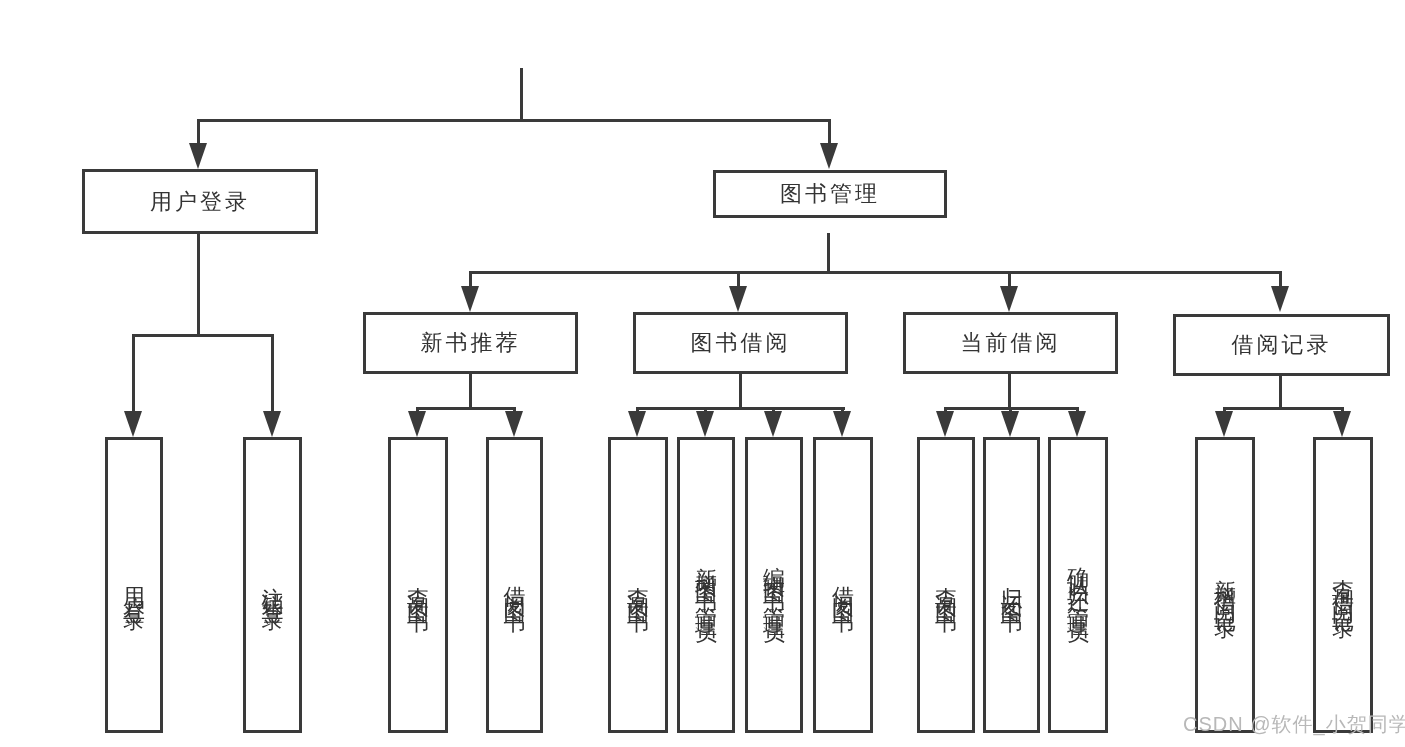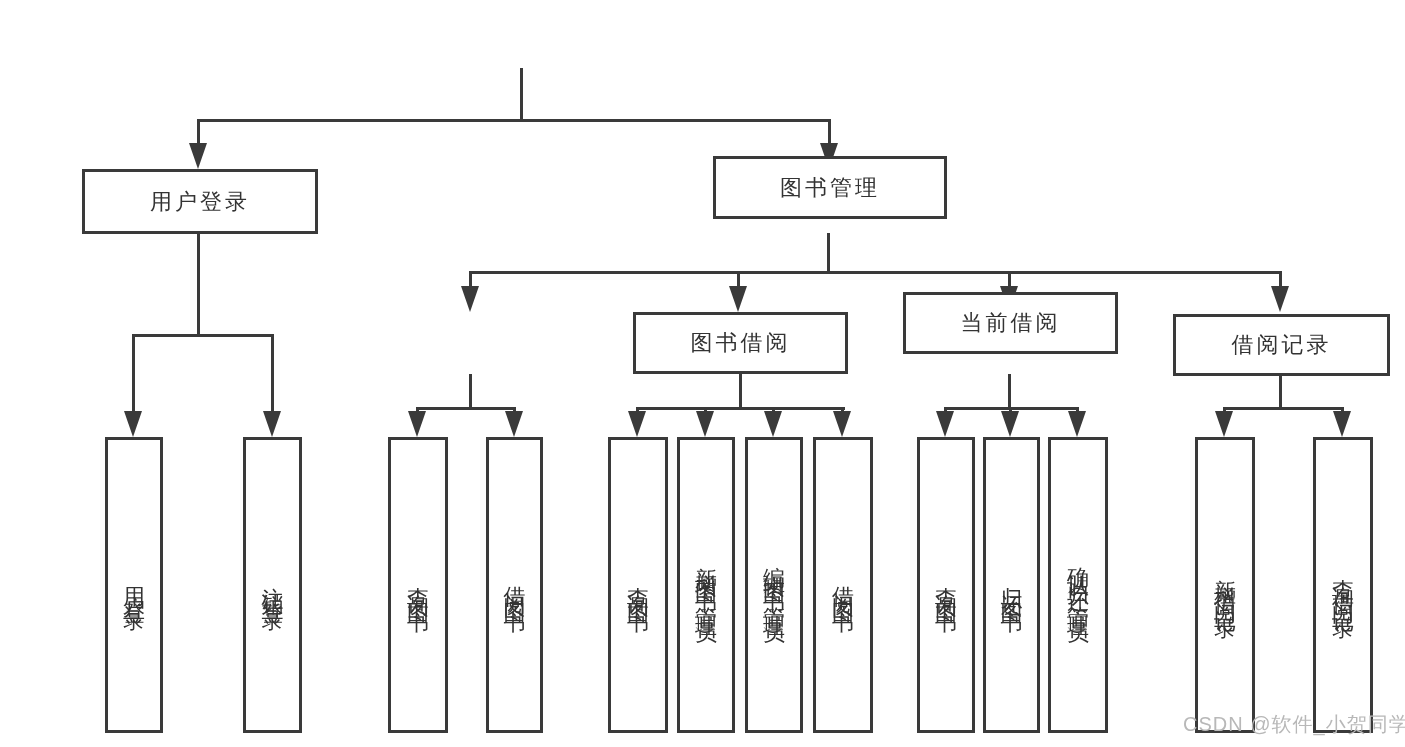--- a/index.html
+++ b/index.html
@@ -123,26 +123,27 @@
   <div class="vline" style="left:1279px;top:376px;height:34px"></div>
   <div class="hline" style="left:1223px;top:407px;width:120px"></div>
   <div class="vline" style="left:1223px;top:407px;height:10px"></div>
   <div class="arrowhead" style="left:1215px;top:411px"></div>
   <div class="vline" style="left:1341px;top:407px;height:10px"></div>
   <div class="arrowhead" style="left:1333px;top:411px"></div>
 
 
   <div class="box hbox" style="left:82px;top:169px;width:236px;height:65px">用户登录</div>
 
-  <div class="box hbox" style="left:713px;top:156px;width:234px;height:63px">图书管理</div>
+  <div class="box hbox" style="left:713px;top:170px;width:234px;height:48px">图书管理</div>
 
+  <div class="box hbox" style="left:363px;top:312px;width:215px;height:62px">新书推荐</div>
 
   <div class="box hbox" style="left:633px;top:312px;width:215px;height:62px">图书借阅</div>
 
-  <div class="box hbox" style="left:903px;top:292px;width:215px;height:62px">当前借阅</div>
+  <div class="box hbox" style="left:903px;top:312px;width:215px;height:62px">当前借阅</div>
 
   <div class="box hbox" style="left:1173px;top:314px;width:217px;height:62px">借阅记录</div>
 
   <div class="box leaf" style="left:105px;width:58px">用户登录</div>
   <div class="box leaf" style="left:243px;width:59px">注销登录</div>
 
   <div class="box leaf" style="left:388px;width:60px">查询图书</div>
   <div class="box leaf" style="left:486px;width:57px">借阅图书</div>
 
   <div class="box leaf" style="left:608px;width:60px">查询图书</div>

